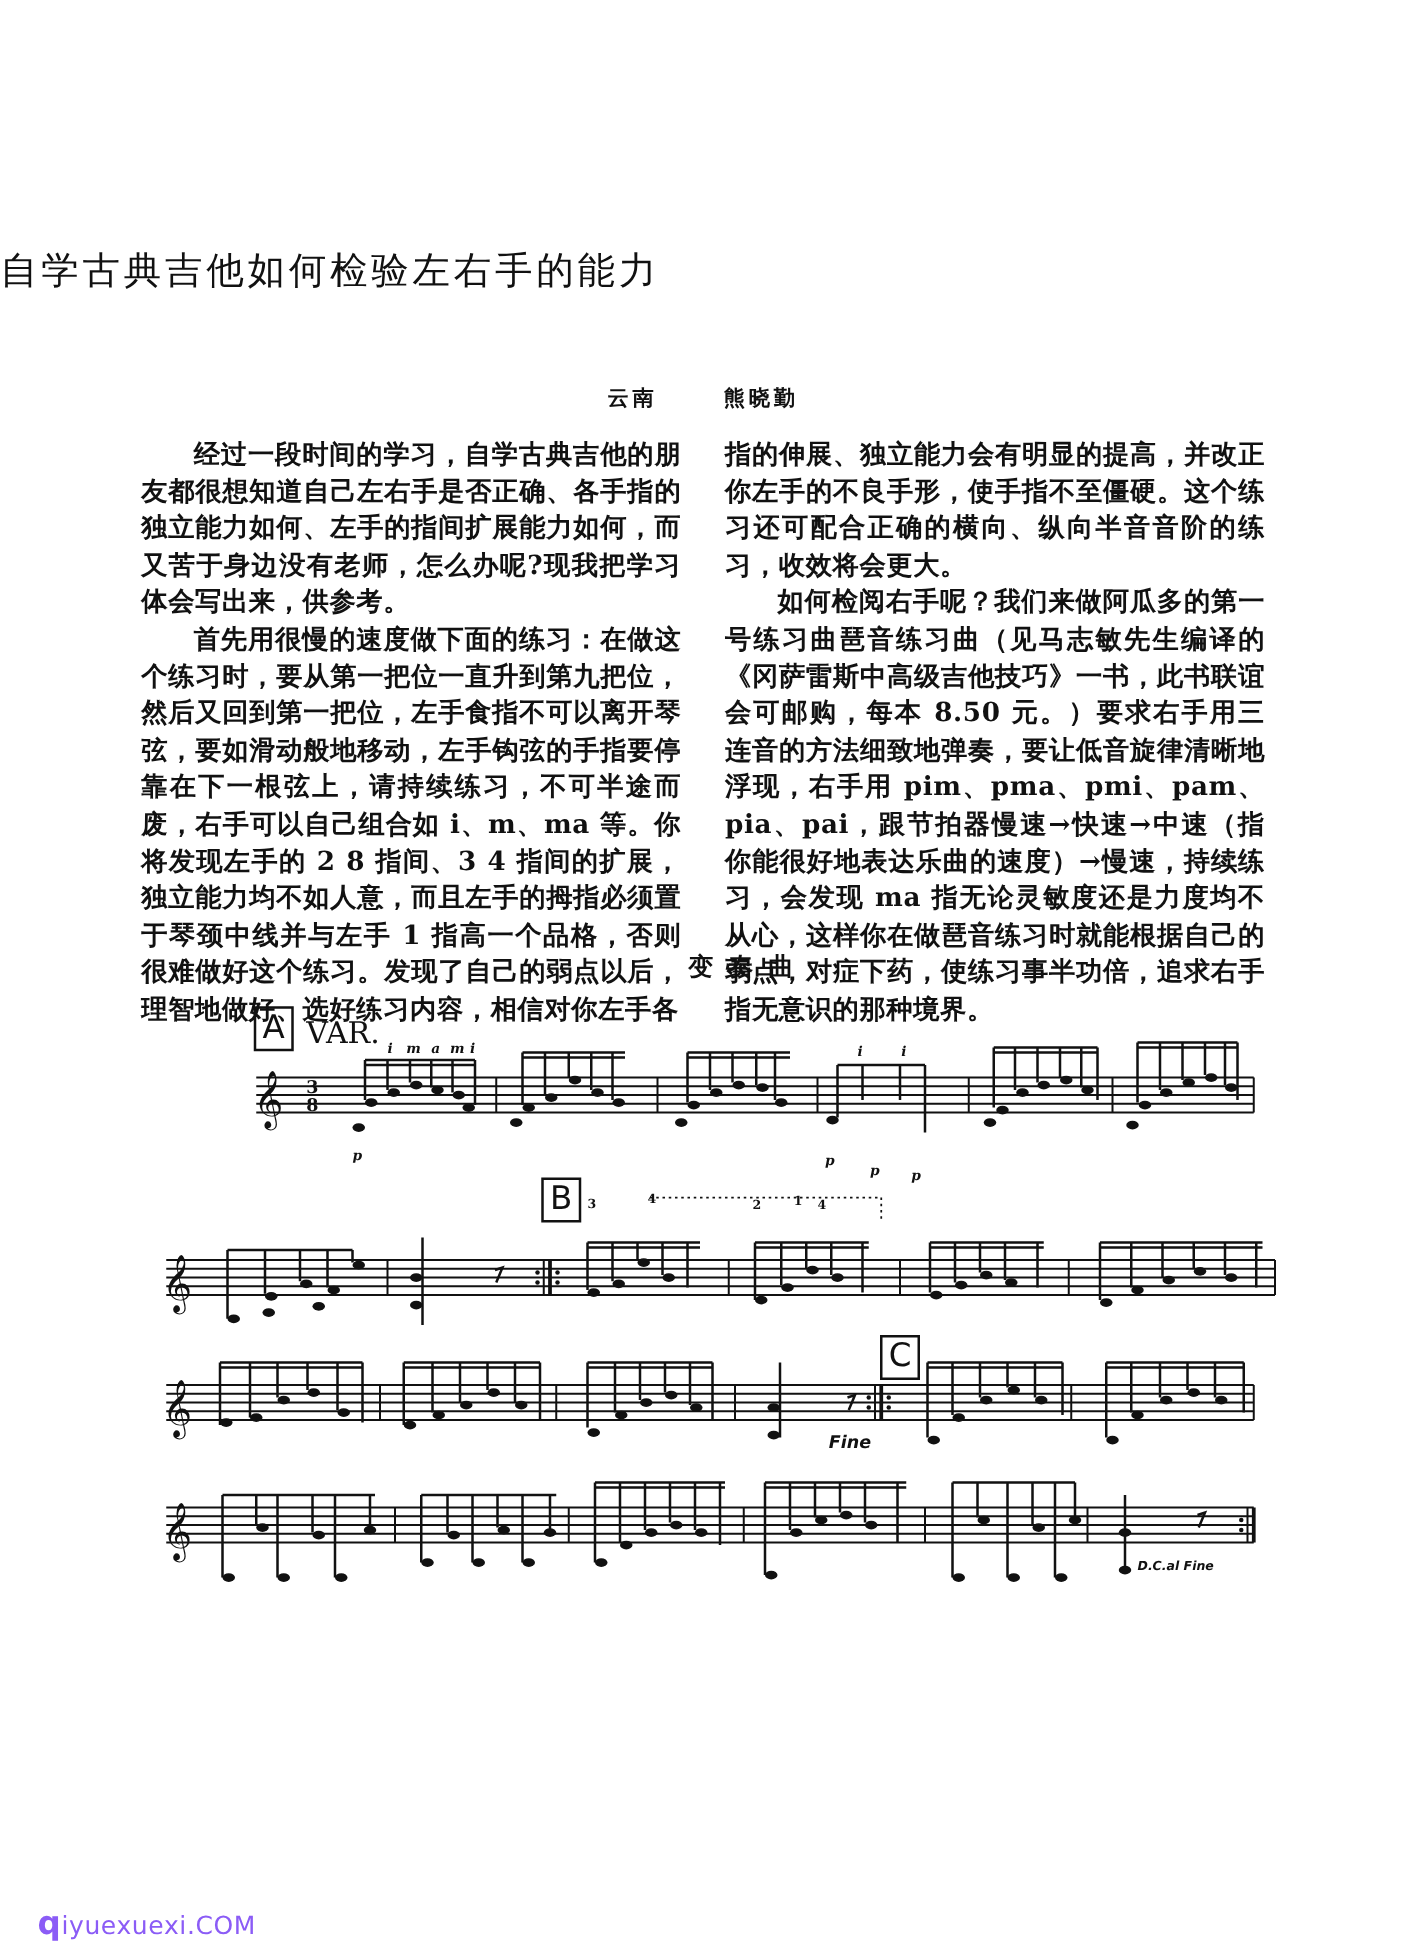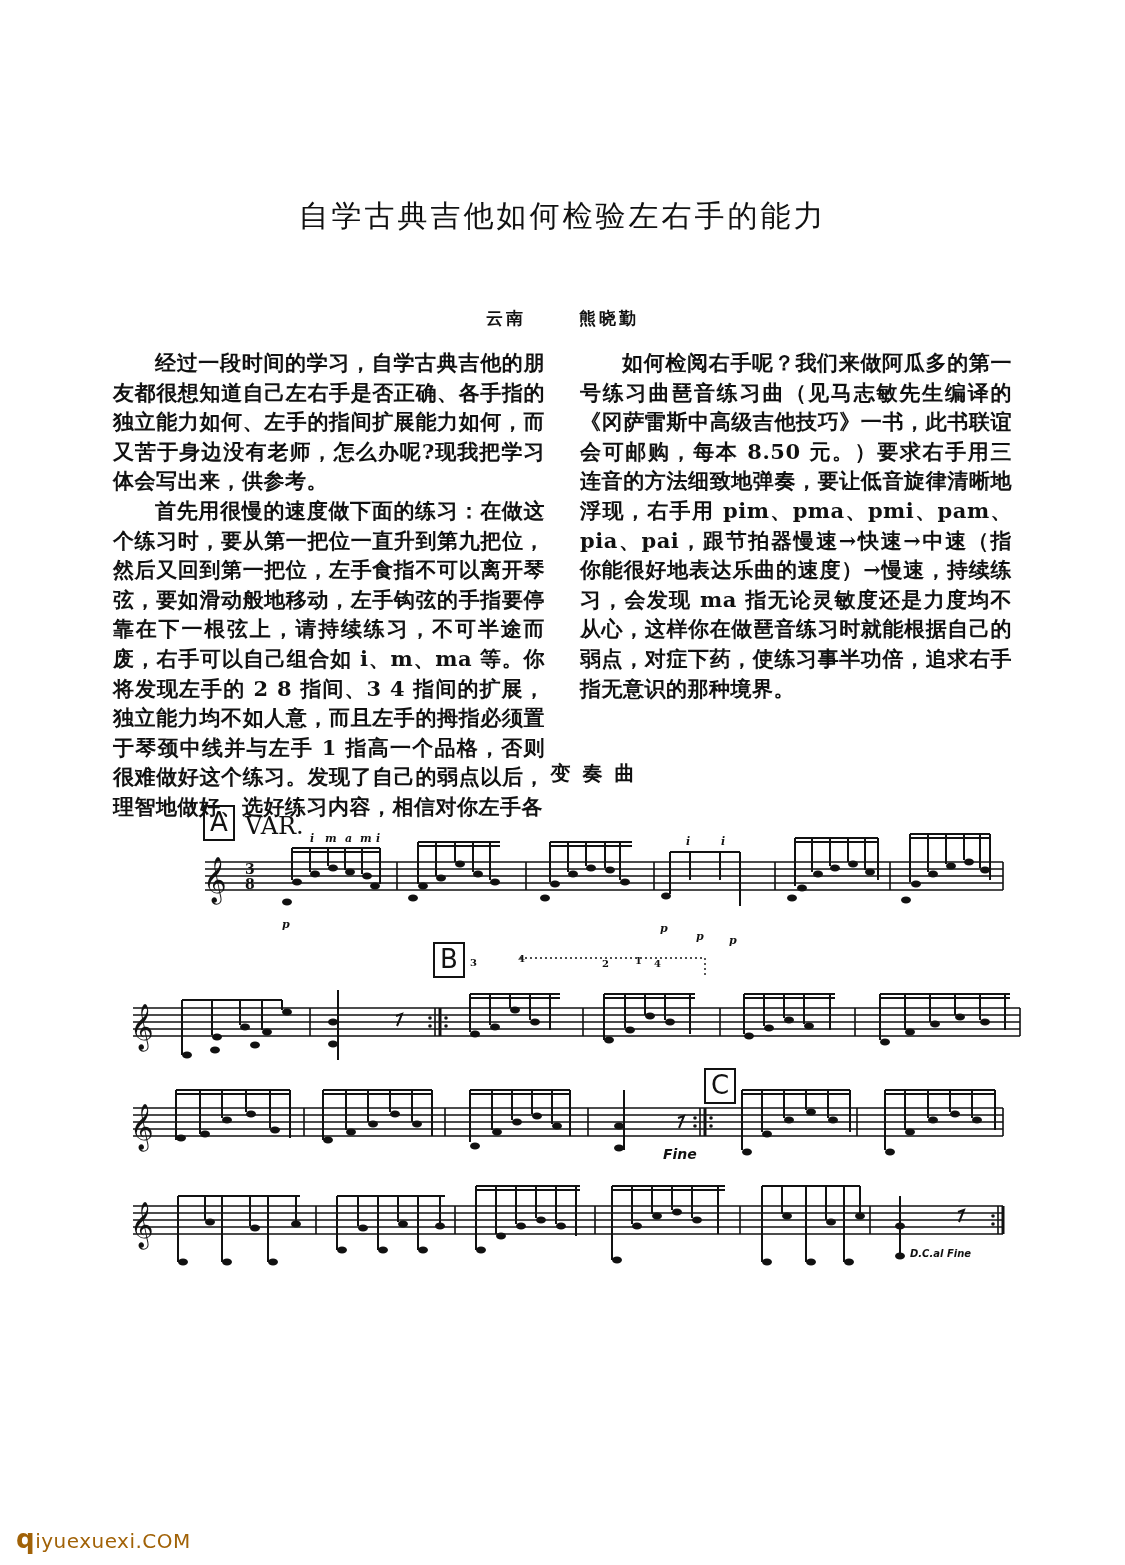--- a/index.html
+++ b/index.html
@@ -2,21 +2,21 @@
 <html><head>
 <meta charset="utf-8">
 <style>
   html, body { margin: 0; padding: 0; background: #ffffff; }
   body {
     width: 1125px; height: 1565px; position: relative; overflow: hidden;
     font-family: "DejaVu Serif", "Liberation Serif", serif; color: #111;
   }
   .title {
     position: absolute; left: 0; width: 1125px; top: 196px;
-    text-align: center; font-size: 30px; letter-spacing: 3px; font-weight: normal;
+    text-align: left; font-size: 30px; letter-spacing: 3px; font-weight: normal;
     font-family: "DejaVu Sans", "Liberation Sans", sans-serif;
   }
   .author {
     position: absolute; left: 0; width: 1125px; top: 307px;
     text-align: center; font-size: 17px; font-weight: bold; letter-spacing: 3px;
   }
   .author span + span { margin-left: 22px; padding-left: 31px; }
   .col {
     position: absolute; top: 348px; width: 432px;
     font-size: 21px; line-height: 29.6px; text-align: justify;
@@ -34,38 +34,39 @@
   }
   .score { position: absolute; left: 0; top: 0; }
   .rehearsal {
     position: absolute; border: 2px solid #111; font-family: "DejaVu Sans", "Liberation Sans", sans-serif;
     font-size: 26px; line-height: 30px; width: 28px; height: 32px; text-align: center;
   }
   .var-label { position: absolute; left: 245px; top: 812px; font-size: 24px; }
   .fine { position: absolute; left: 663px; top: 1146px; font-size: 14px; font-style: italic; font-weight: bold; font-family: "DejaVu Sans", sans-serif; text-align: center; }
   .dc { position: absolute; left: 910px; top: 1248px; font-size: 10px; font-style: italic; font-weight: bold; font-family: "DejaVu Sans", sans-serif; }
   .watermark {
-    position: absolute; left: 16px; top: 1524px; font-size: 20px; color: #a16207;
+    position: absolute; left: 30px; top: 1524px; font-size: 20px; color: #8b5cf6;
     font-family: "DejaVu Sans", "Liberation Sans", sans-serif; letter-spacing: 0.5px;
   }
   .watermark b { font-size: 26px; }
 </style>
 </head>
 <body>
 
 <div class="title">自学古典吉他如何检验左右手的能力</div>
 <div class="author">
   <span>云南</span><span>熊晓勤</span>
 </div>
 
 <div class="col left">
   <p>经过一段时间的学习，自学古典吉他的朋友都很想知道自己左右手是否正确、各手指的独立能力如何、左手的指间扩展能力如何，而又苦于身边没有老师，怎么办呢?现我把学习体会写出来，供参考。</p>
   <p>首先用很慢的速度做下面的练习：在做这个练习时，要从第一把位一直升到第九把位，然后又回到第一把位，左手食指不可以离开琴弦，要如滑动般地移动，左手钩弦的手指要停靠在下一根弦上，请持续练习，不可半途而废，右手可以自己组合如 i、m、ma 等。你将发现左手的 2 8 指间、3 4 指间的扩展，独立能力均不如人意，而且左手的拇指必须置于琴颈中线并与左手 1 指高一个品格，否则很难做好这个练习。发现了自己的弱点以后，理智地做好、选好练习内容，相信对你左手各</p>
 </div>
 <div class="col right">
+  <p class="cont">指的伸展、独立能力会有明显的提高，并改正你左手的不良手形，使手指不至僵硬。这个练习还可配合正确的横向、纵向半音音阶的练习，收效将会更大。</p>
   <p>如何检阅右手呢？我们来做阿瓜多的第一号练习曲琶音练习曲（见马志敏先生编译的《冈萨雷斯中高级吉他技巧》一书，此书联谊会可邮购，每本 8.50 元。）要求右手用三连音的方法细致地弹奏，要让低音旋律清晰地浮现，右手用 pim、pma、pmi、pam、pia、pai，跟节拍器慢速→快速→中速（指你能很好地表达乐曲的速度）→慢速，持续练习，会发现 ma 指无论灵敏度还是力度均不从心，这样你在做琶音练习时就能根据自己的弱点，对症下药，使练习事半功倍，追求右手指无意识的那种境界。</p>
 </div>
 
 <div class="score-title">变奏曲</div>
 
 <div class="rehearsal" style="left:203px;top:805px;">A</div>
 <div class="var-label">VAR.</div>
 <div class="rehearsal" style="left:433px;top:942px;">B</div>
 <div class="rehearsal" style="left:704px;top:1068px;">C</div>
 <div class="fine">Fine</div>

